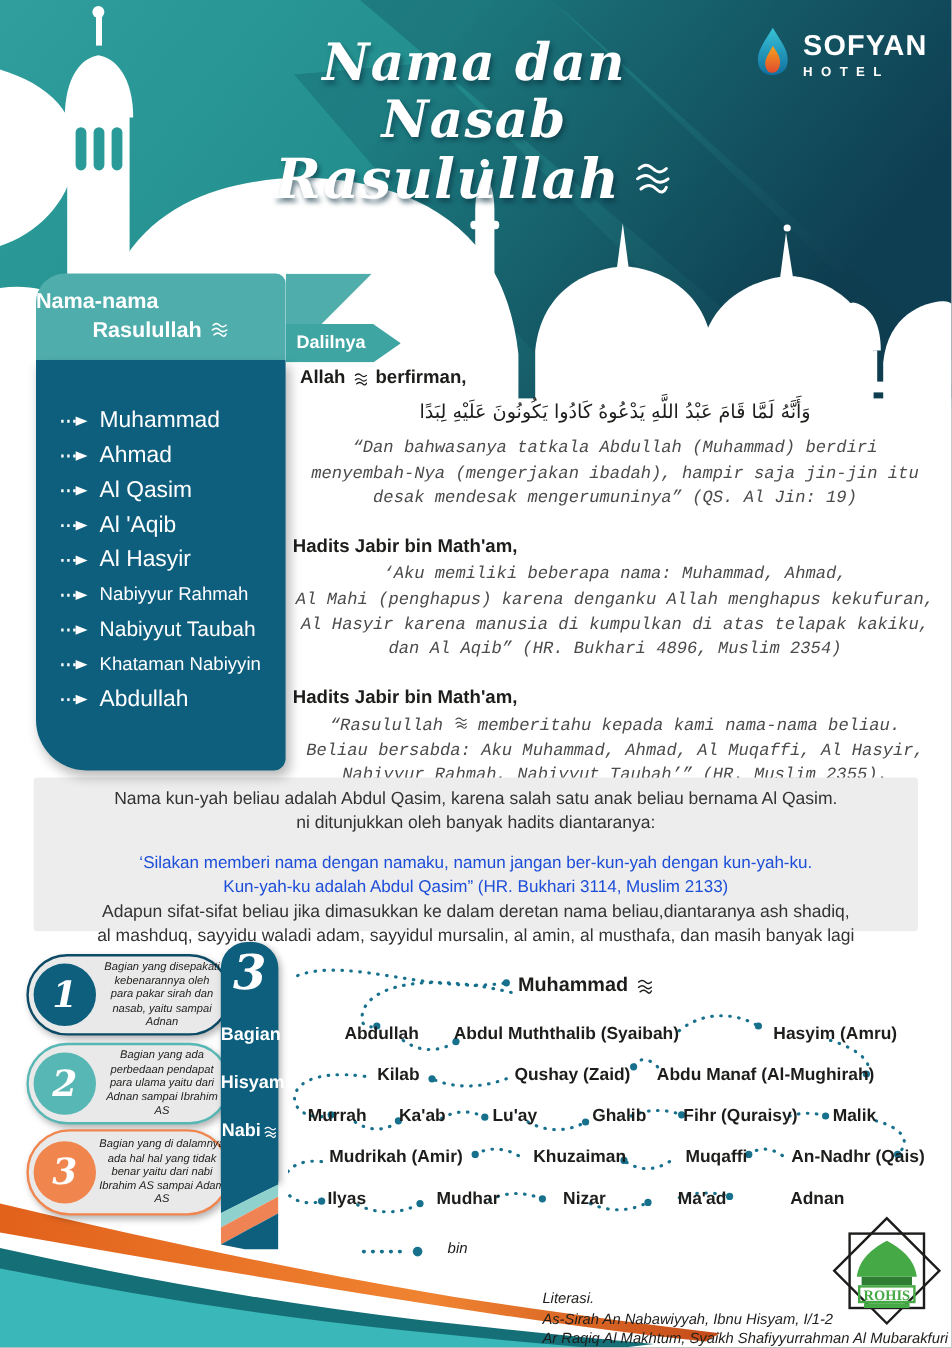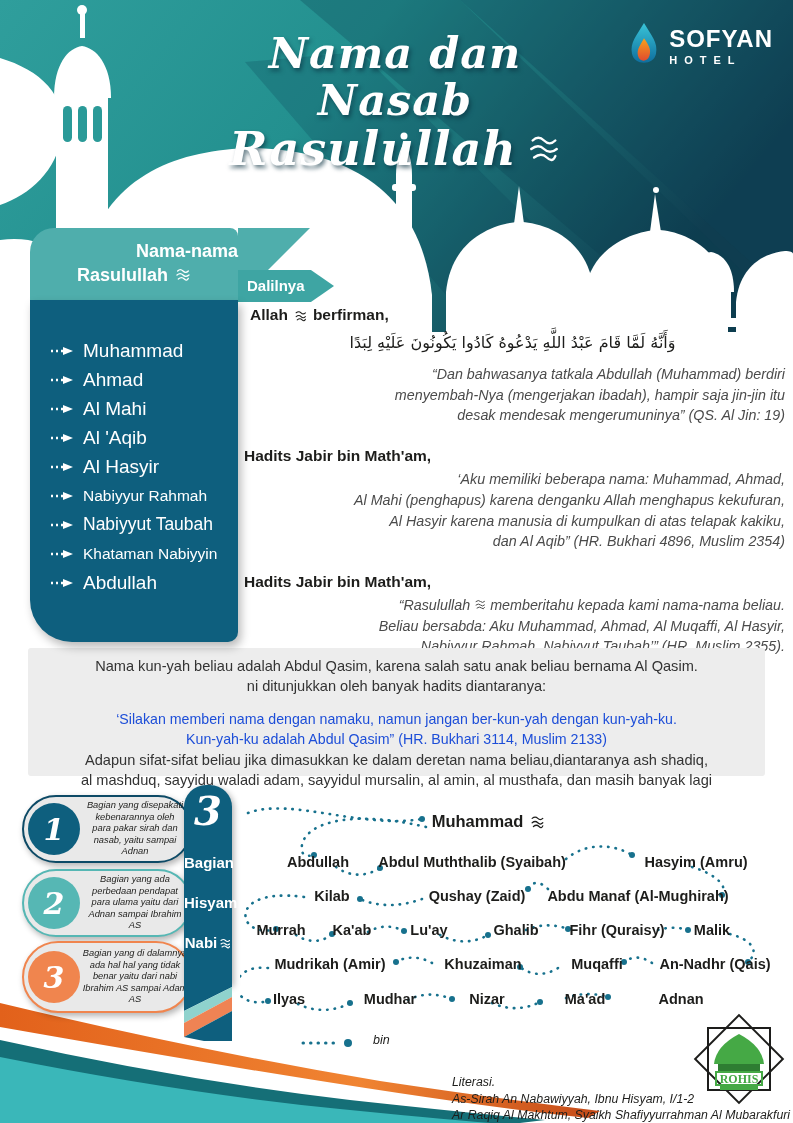--- a/index.html
+++ b/index.html
@@ -15,41 +15,41 @@
   .title-line1{font-size:43px;line-height:1.1;letter-spacing:1px;}
   .title-line2{font-size:46px;line-height:1.05;letter-spacing:1px;display:flex;align-items:center;justify-content:center;gap:10px;}
   .brand{position:absolute;right:20px;top:22px;z-index:2;display:flex;align-items:center;gap:8px;color:#fff;}
   .brand-name{font-size:24px;font-weight:700;letter-spacing:1px;line-height:1;}
   .brand-sub{font-size:11px;font-weight:700;letter-spacing:7px;margin-top:3px;}
 
   .saw{flex:0 0 auto;}
 
   
   .sb-head{position:absolute;left:30px;top:228px;width:208px;height:72px;background:#4faeac;z-index:4;
-    border-radius:24px 8px 0 0;color:#fff;text-align:right;padding-top:11px;
+    border-radius:24px 8px 0 0;color:#fff;text-align:left;padding-top:11px;
     font-size:18px;font-weight:600;line-height:1.35;}
   .sb-head .l2{display:flex;justify-content:center;align-items:center;gap:7px;}
   .sb-corner{position:absolute;left:238px;top:228px;width:72px;height:72px;background:#4faeac;z-index:3;
     clip-path:polygon(0 0,100% 0,0 100%);}
   .dalil-tab{position:absolute;left:238px;top:270px;width:96px;height:32px;background:#3ea5a3;z-index:4;
     clip-path:polygon(0 0,76% 0,100% 50%,76% 100%,0 100%);color:#fff;font-weight:700;font-size:15px;
     line-height:32px;padding-left:9px;}
   .sb-body{position:absolute;left:30px;top:300px;width:208px;height:342px;background:#0e5f7e;z-index:4;
     border-radius:0 0 10px 42px;box-shadow:3px 5px 10px rgba(0,0,0,.28);padding-top:36px;}
   .sb-item{display:flex;align-items:center;gap:9px;color:#fff;padding-left:20px;height:29px;
     font-size:19px;font-weight:500;white-space:nowrap;}
   .sb-item.sm{font-size:15.5px;}
   .sb-item.md{font-size:17.5px;}
 
   
   .dalil{position:absolute;left:240px;top:298px;width:545px;z-index:2;color:#1d1d1b;}
   .firman{display:flex;align-items:center;gap:6px;font-size:15.5px;font-weight:700;margin:8px 0 0 10px;}
   .arabic{direction:rtl;text-align:center;font-family:"DejaVu Sans",sans-serif;font-size:16px;margin-top:9px;}
-  .quote{font-style:italic;font-size:14.3px;color:#4b4b4b;text-align:right;white-space:pre-line;
-    line-height:1.45;margin-top:12px;}
+  .quote{font-style:italic;font-size:14.3px;color:#4b4b4b;text-align:center;white-space:pre-line;
+    line-height:1.45;margin-top:12px;font-family:Liberation Mono, monospace;}
   .hadits-h{font-size:15.5px;font-weight:700;margin:21px 0 0 4px;}
   .quote.tight{margin-top:4px;}
 
   
   .kunyah{position:absolute;left:28px;top:648px;width:737px;height:128px;background:#ededed;z-index:2;
     border-radius:3px;text-align:center;padding-top:8px;color:#333;}
   .kunyah .n{font-size:14.6px;white-space:pre-line;line-height:1.4;}
   .kunyah .q{font-size:14.2px;color:#1d4ed8;white-space:pre-line;line-height:1.4;margin-top:13px;}
 
   
@@ -202,21 +202,21 @@
           <line x1="1" y1="5" x2="13" y2="5" stroke="#fff" stroke-width="2.4" stroke-dasharray="2 3"></line>
           <polygon points="13,1 23,5 13,9" fill="#fff"></polygon>
         </svg>
         <span>Ahmad</span>
       </div>
     <div class="sb-item">
         <svg width="24" height="10" viewBox="0 0 24 10">
           <line x1="1" y1="5" x2="13" y2="5" stroke="#fff" stroke-width="2.4" stroke-dasharray="2 3"></line>
           <polygon points="13,1 23,5 13,9" fill="#fff"></polygon>
         </svg>
-        <span>Al Mahi</span>
+        <span>Al Qasim</span>
       </div>
     <div class="sb-item">
         <svg width="24" height="10" viewBox="0 0 24 10">
           <line x1="1" y1="5" x2="13" y2="5" stroke="#fff" stroke-width="2.4" stroke-dasharray="2 3"></line>
           <polygon points="13,1 23,5 13,9" fill="#fff"></polygon>
         </svg>
         <span>Al 'Aqib</span>
       </div>
     <div class="sb-item">
         <svg width="24" height="10" viewBox="0 0 24 10">

